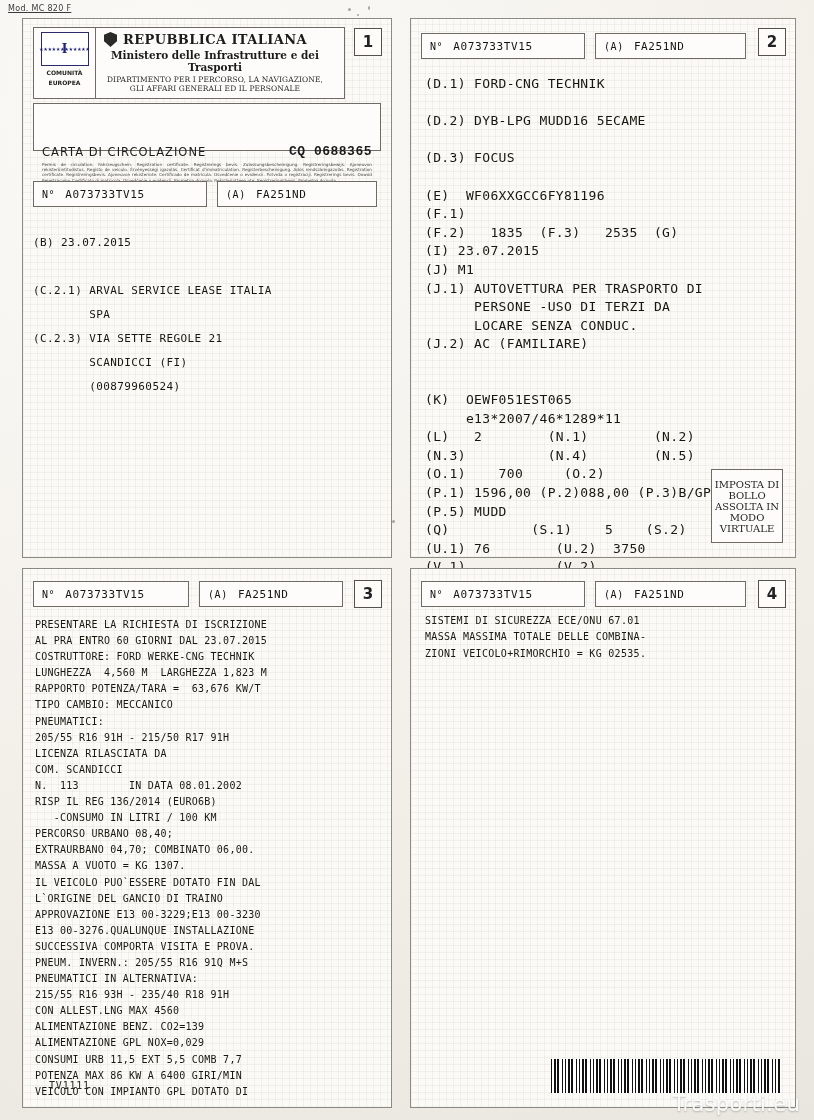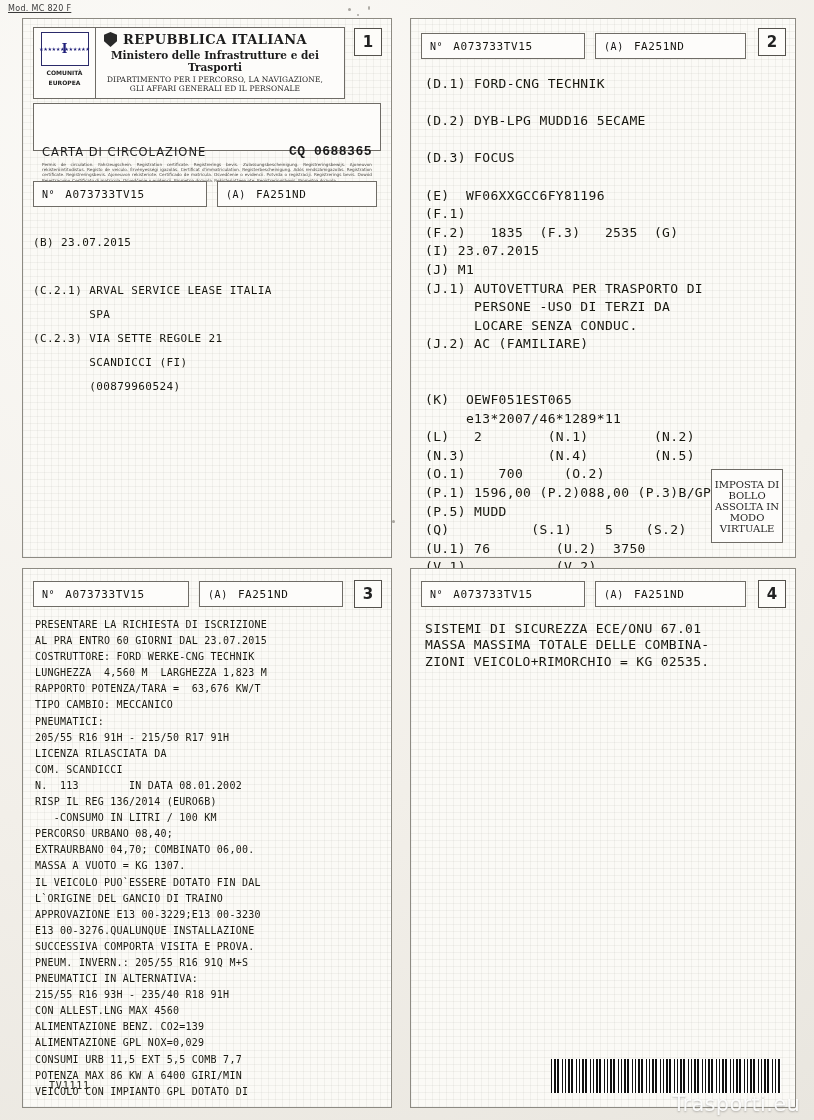--- a/index.html
+++ b/index.html
@@ -140,22 +140,22 @@
 
   .body3{
     position:absolute;left:12px;top:48px;right:10px;
     font-size:10px;line-height:16.1px;color:#17170f;letter-spacing:.25px;
     white-space:pre;
   }
   .tv{
     position:absolute;left:26px;bottom:16px;font-size:10px;color:#2a2a22;letter-spacing:.8px;
   }
   .body4{
-    position:absolute;left:14px;top:52px;right:12px;
-    font-size:13px;line-height:16.3px;color:#17170f;letter-spacing:.3px;
+    position:absolute;left:14px;top:44px;right:12px;
+    font-size:10px;line-height:16.3px;color:#17170f;letter-spacing:.3px;
     white-space:pre;
   }
   .barcode{
     position:absolute;left:140px;bottom:14px;width:230px;height:34px;
     background:
       repeating-linear-gradient(90deg,
         #111 0 1px, #fff 1px 3px, #111 3px 5px, #fff 5px 6px,
         #111 6px 8px, #fff 8px 11px, #111 11px 12px, #fff 12px 14px);
   }
   .watermark{

